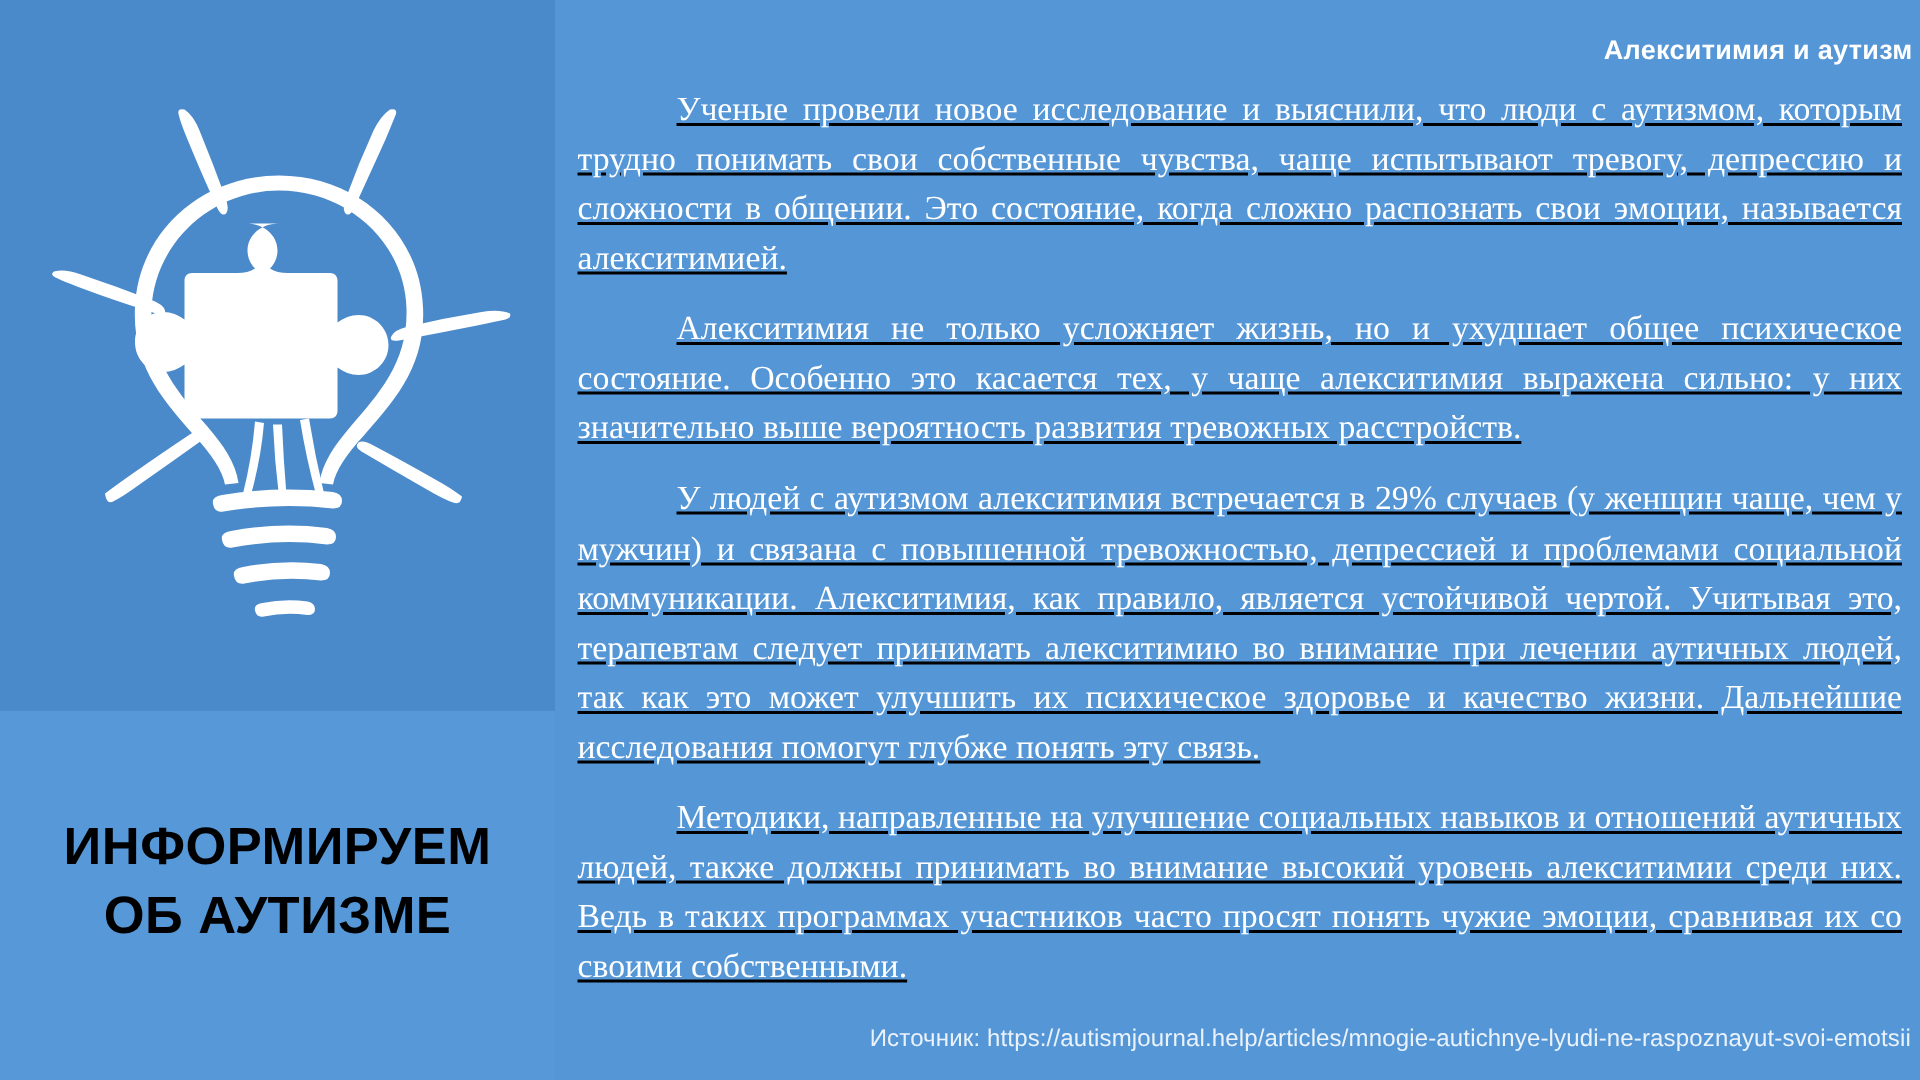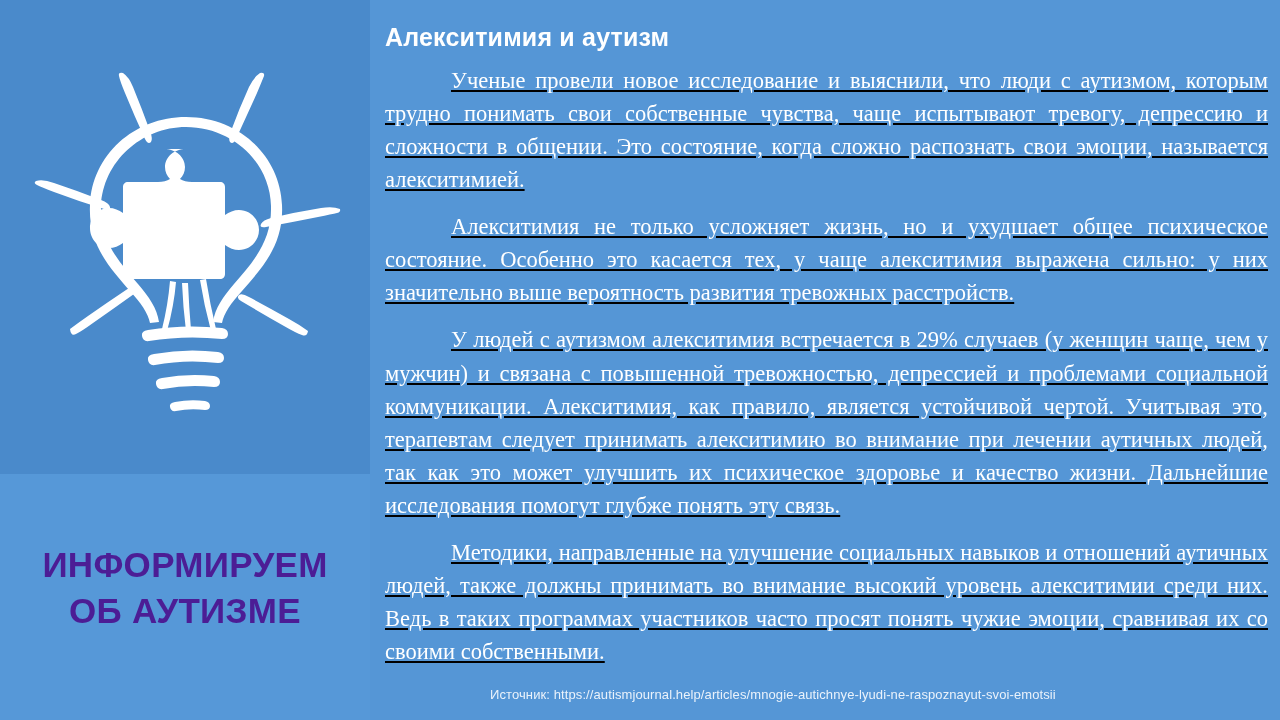--- a/index.html
+++ b/index.html
@@ -53,21 +53,21 @@
     top: 474px;
     width: 370px;
     height: 246px;
     display: flex;
     align-items: center;
     justify-content: center;
     padding-bottom: 18px;
   }
 
   .brand-text {
-    color: #4c1d95;
+    color: #000000;
     font-size: 35px;
     font-weight: bold;
     line-height: 1.32;
     text-align: center;
     letter-spacing: 0.3px;
     white-space: pre-line;
   }
 
   
   .right-panel {
@@ -75,23 +75,23 @@
     width: 910px;
     height: 720px;
     flex: 0 0 910px;
     background: #5596d6;
     padding: 23px 5px 0 15px;
   }
 
   .article-title {
     color: #ffffff;
     font-family: "Liberation Sans", sans-serif;
-    font-size: 25px;
+    font-size: 18px;
     font-weight: bold;
-    text-align: left;
+    text-align: right;
     letter-spacing: 0.2px;
     margin-bottom: 12px;
   }
 
   .body-copy {
     padding: 0 7px 0 0;
     text-decoration: underline;
   }
 
   .para {
@@ -107,21 +107,22 @@
 
   .para:last-child { margin-bottom: 0; }
 
   .source-line {
     position: absolute;
     right: 6px;
     bottom: 18px;
     left: 120px;
     color: #eaf2fb;
     font-family: "Liberation Sans", sans-serif;
-    font-size: 13px;
+    font-size: 16px;
+    text-align: right;
     letter-spacing: 0.1px;
     white-space: nowrap;
     overflow: hidden;
   }
 </style>
 </head>
 <body>
 
 <div class="slide">
 

